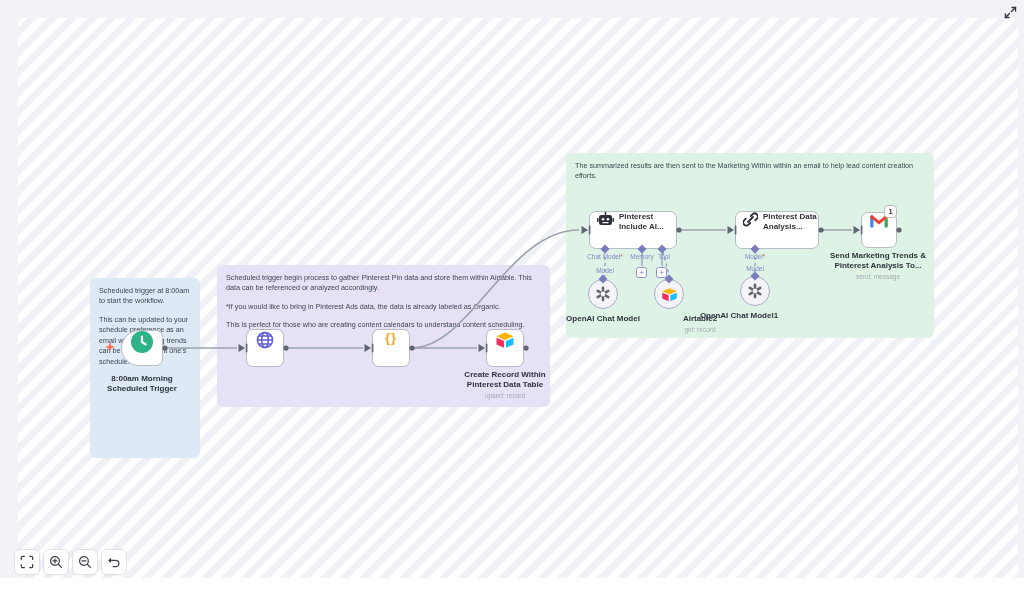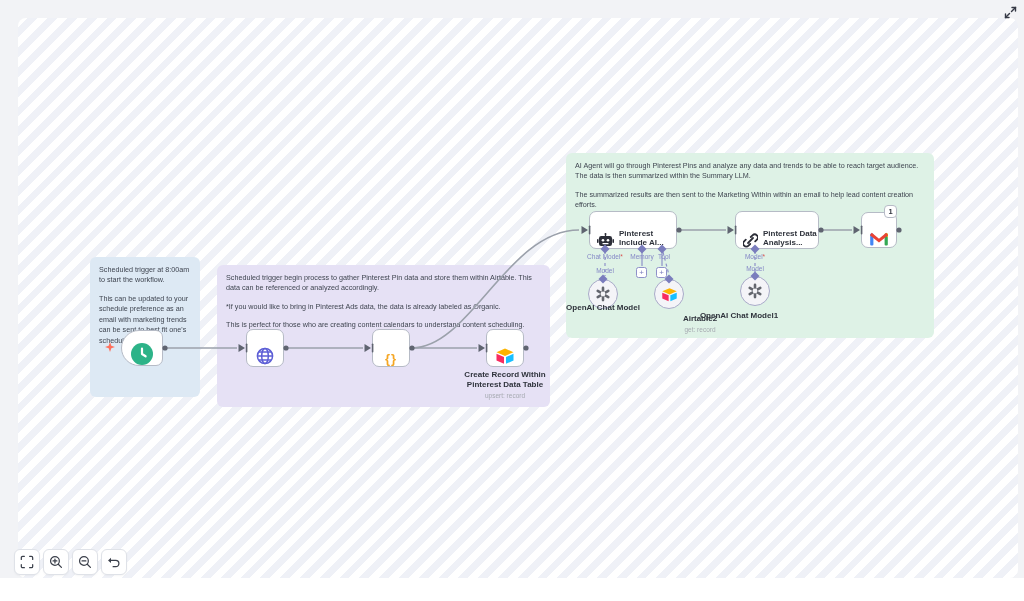--- a/index.html
+++ b/index.html
@@ -13,21 +13,21 @@
   .sticky p { font-size:7.2px; line-height:1.45; color:#3f4550; margin-bottom:8px; }
   .wires { position:absolute; left:0; top:0; width:1000px; height:560px; z-index:3; pointer-events:none; }
   .wire { stroke:#9ba1ab; stroke-width:1.6; fill:none; }
   .subwire { stroke:#8e91c9; stroke-width:1.2; fill:none; }
   .dashed { stroke-dasharray:3 3; }
   .dot { fill:#5f6470; }
   .diamond { fill:#7a7dbd; }
   .inarrow { fill:#5f6470; }
   .node { position:absolute; width:38px; height:38px; background:#fff;
     border:1.5px solid #b6bbc6; border-radius:7px; z-index:2;
-    display:flex; align-items:flex-end; justify-content:center; }
+    display:flex; align-items:flex-start; justify-content:center; }
   .node.trigger { width:42px; height:36px; border-radius:18px 7px 7px 18px; }
   .node.wide { width:88px; height:38px; justify-content:flex-start; padding-left:7px; gap:5px; }
   .ntext { font-size:8px; font-weight:700; color:#2f333c; line-height:1.2; text-align:left; }
   .nlabel { position:absolute; width:150px; text-align:center; z-index:2; }
   .nlabel .l1 { font-size:8px; font-weight:700; color:#2f333c; line-height:1.25; }
   .nlabel .sub { font-size:6.5px; color:#a6aab1; margin-top:2px; font-weight:400; }
   .circle { position:absolute; width:30px; height:30px; border-radius:50%;
     background:#f4f4f8; border:1px solid #a9abc9; z-index:2;
     display:flex; align-items:center; justify-content:center; }
   .clabel { position:absolute; transform:translateX(-50%); font-size:6.5px;
@@ -49,31 +49,30 @@
     background:transparent; border:none; cursor:pointer; padding:0;
     display:flex; align-items:center; justify-content:center; }
   .spark { position:absolute; z-index:2; }
 </style>
 </head>
 <body>
 
 <div class="frame">
   <div class="canvas">
 
-    <div class="sticky" style="left:72px;top:239px;width:110px;height:140px;background:#dde9f4">
+    <div class="sticky" style="left:72px;top:260px;width:110px;height:180px;background:#dde9f4">
       <p>Scheduled trigger at 8:00am to start the workflow.</p>
       <p>This can be updated to your schedule preference as an email with marketing trends can be sent to best fit one's schedule.</p>
     </div>
     <div class="sticky" style="left:199px;top:247px;width:333px;height:142px;background:#e6e1f5">
       <p>Scheduled trigger begin process to gather Pinterest Pin data and store them within Airtable. This data can be referenced or analyzed accordingly.</p>
       <p>*If you would like to bring in Pinterest Ads data, the data is already labeled as Organic.</p>
       <p>This is perfect for those who are creating content calendars to understand content scheduling.</p>
     </div>
     <div class="sticky" style="left:548px;top:135px;width:368px;height:185px;background:#def2e6">
-      <p>AI Agent will go through Pinterest Pins and analyze any data and trends to be able to reach target audience. The data is then summarized within the Summary LLM.</p>
       <p>The summarized results are then sent to the Marketing Within within an email to help lead content creation efforts.</p>
     </div>
 
     <svg class="wires" viewBox="0 0 1000 560">
       <defs>
         <g id="inarrow">
             <path d="M-6.5 -4 L0 0 L-6.5 4 Z"></path>
             <rect x="0.8" y="-4.5" width="1.6" height="9" rx="0.8"></rect>
           </g>
       </defs>
@@ -117,20 +116,24 @@
     <svg class="spark" style="left:87px;top:324px" width="10" height="10" viewBox="0 0 10 10">
       <polygon points="5,0 6.3,3.7 10,5 6.3,6.3 5,10 3.7,6.3 0,5 3.7,3.7" fill="#ff6f5b"></polygon>
     </svg>
 
     <div class="node trigger" style="left:103px;top:312px">
       <svg width="22" height="22" viewBox="0 0 22 22">
         <circle cx="11" cy="11" r="11" fill="#2db388"></circle>
         <path d="M11 5.5 V11 L14.6 13.3" stroke="#ffffff" stroke-width="2.2" fill="none" stroke-linecap="round" stroke-linejoin="round"></path>
       </svg>
     </div>
+    <div class="nlabel" style="left:49px;top:356px">
+      <div class="l1">8:00am Morning</div>
+      <div class="l1">Scheduled Trigger</div>
+    </div>
 
     <div class="node" style="left:228px;top:311px">
       <svg width="20" height="20" viewBox="0 0 20 20">
         <g stroke="#5d5fd6" stroke-width="1.5" fill="none">
           <circle cx="10" cy="10" r="7.6"></circle>
           <ellipse cx="10" cy="10" rx="3.3" ry="7.6"></ellipse>
           <path d="M2.4 10 H17.6 M3.6 6 H16.4 M3.6 14 H16.4"></path>
         </g>
       </svg>
     </div>
@@ -186,36 +189,41 @@
     <div class="node" style="left:843px;top:194px;width:36px;height:36px">
       <svg width="20" height="16" viewBox="0 0 20 16">
         <rect x="1.2" y="2.5" width="3.2" height="12" rx="1" fill="#4285f4"></rect>
         <rect x="15.6" y="2.5" width="3.2" height="12" rx="1" fill="#34a853"></rect>
         <polygon points="15.6,2.5 18.8,2.5 18.8,6.5" fill="#fbbc04"></polygon>
         <path d="M1.8 3 L10 9.6 L18.2 3" stroke="#ea4335" stroke-width="3" fill="none"></path>
       </svg>
     </div>
     <div class="badge" style="left:866px;top:187px">
       <span>1</span>
+    </div>
+    <div class="nlabel" style="left:785px;top:233px">
+      <div class="l1">Send Marketing Trends &amp;</div>
+      <div class="l1">Pinterest Analysis To...</div>
+      <div class="sub">send: message</div>
     </div>
 
     <div class="circle" style="left:570px;top:261px">
       <svg width="16" height="16" viewBox="-8 -8 16 16">
         <g fill="#63666e">
           <rect x="-1.3" y="-7.4" width="2.6" height="6.6" rx="1.3"></rect>
           <rect x="-1.3" y="-7.4" width="2.6" height="6.6" rx="1.3" transform="rotate(60)"></rect>
           <rect x="-1.3" y="-7.4" width="2.6" height="6.6" rx="1.3" transform="rotate(120)"></rect>
           <rect x="-1.3" y="-7.4" width="2.6" height="6.6" rx="1.3" transform="rotate(180)"></rect>
           <rect x="-1.3" y="-7.4" width="2.6" height="6.6" rx="1.3" transform="rotate(240)"></rect>
           <rect x="-1.3" y="-7.4" width="2.6" height="6.6" rx="1.3" transform="rotate(300)"></rect>
           <circle r="2.4" fill="#f4f4f8"></circle>
         </g>
       </svg>
     </div>
-    <div class="nlabel" style="left:510px;top:285px">
+    <div class="nlabel" style="left:510px;top:296px">
       <div class="l1">OpenAI Chat Model</div>
     </div>
 
     <div class="circle" style="left:636px;top:261px">
       <svg width="17" height="17" viewBox="0 0 20 20">
         <polygon points="10,2.5 18.5,6.2 10,9.9 1.5,6.2" fill="#fcb400"></polygon>
         <polygon points="11,11 18.5,7.8 18.5,14.6 11,17.8" fill="#18bfff"></polygon>
         <polygon points="9,11 1.5,7.8 1.5,14.6 9,17.8" fill="#f82b60"></polygon>
       </svg>
     </div>

